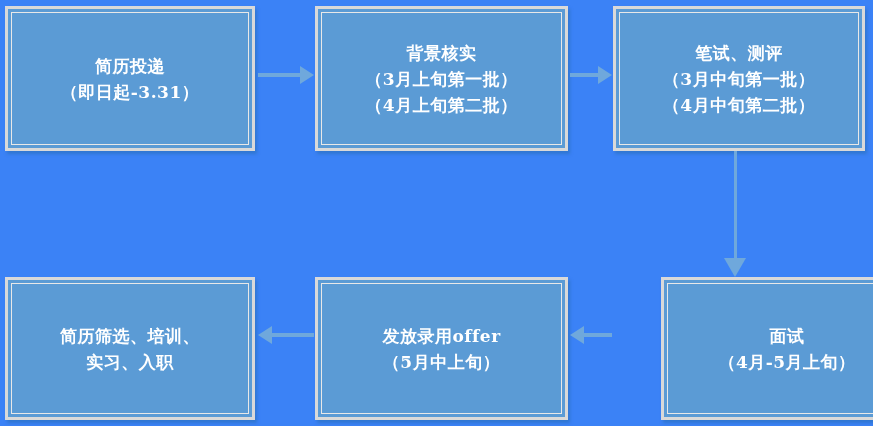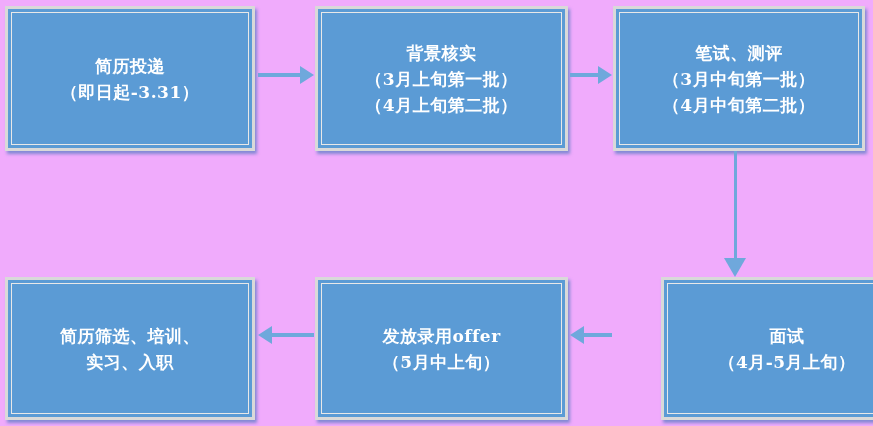--- a/index.html
+++ b/index.html
@@ -4,21 +4,21 @@
 <style>
   html, body {
     margin: 0;
     padding: 0;
     background: #000000;
   }
   #canvas {
     position: relative;
     width: 873px;
     height: 426px;
-    background: #f0abfc;
+    background: #3b82f6;
     overflow: hidden;
     font-family: "DejaVu Serif", "Liberation Serif", serif;
   }
 
   
   .node {
     position: absolute;
     box-sizing: border-box;
     background: #5B9BD5;
     border: 3px solid #D9D9D9;

